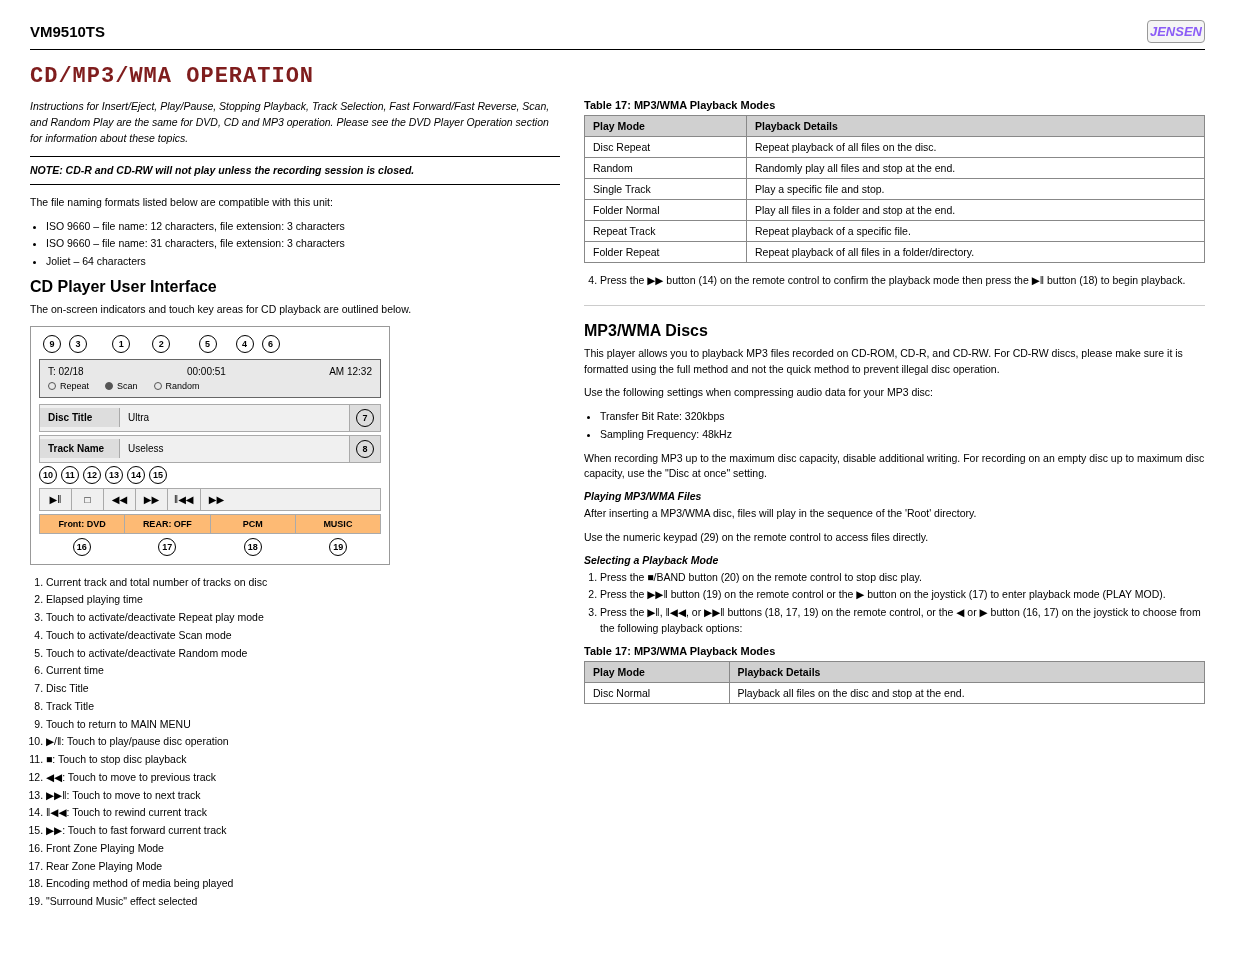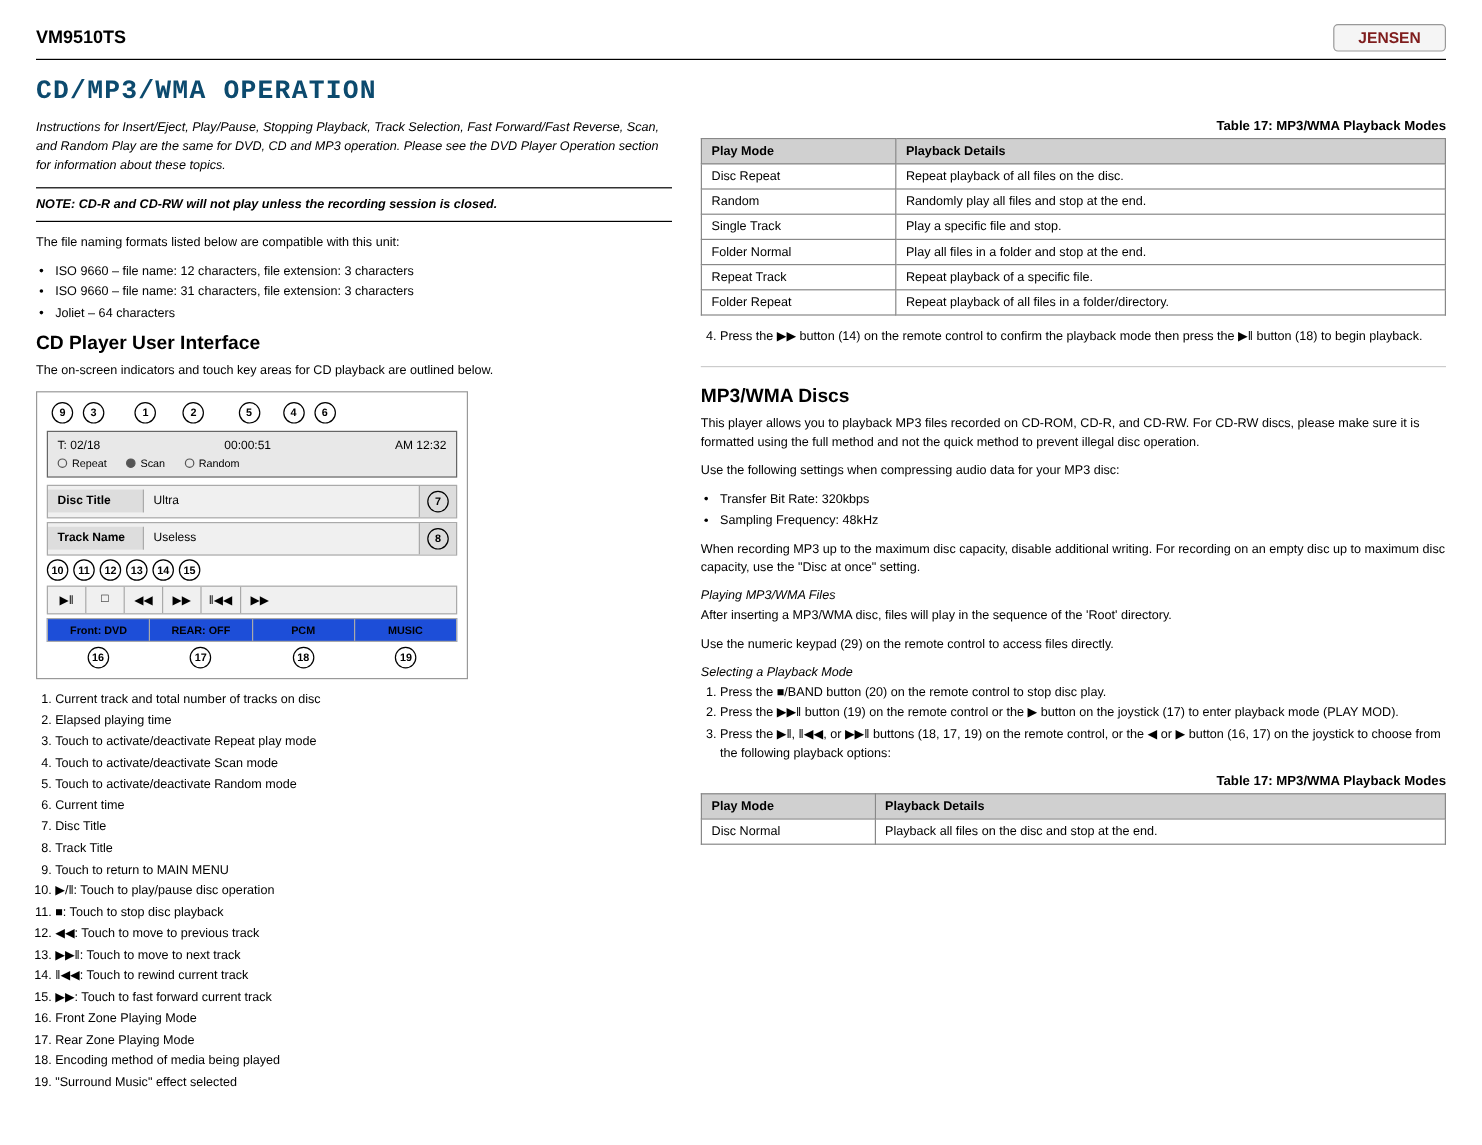--- a/index.html
+++ b/index.html
@@ -23,33 +23,34 @@
       margin-bottom: 14px;
     }
     .page-header .model-name {
       font-size: 15px;
       font-weight: bold;
       font-family: Arial, sans-serif;
     }
     .jensen-logo {
       border: 1.5px solid #999;
       border-radius: 4px;
-      padding: 3px 20px;
+      padding: 3px 2px;
       font-size: 13px;
       font-weight: bold;
-      color: #7f1d1d;
+      font-style: italic;
+      color: #8b5cf6;
       background: #f5f5f5;
     }
 
     
     .section-title {
       font-size: 22px;
       font-weight: bold;
       font-family: 'Courier New', monospace;
-      color: #0c4a6e;
+      color: #7f1d1d;
       margin-bottom: 10px;
       letter-spacing: 1px;
     }
 
     
     .main-layout {
       display: flex;
       gap: 24px;
     }
     .left-col {
@@ -97,21 +98,21 @@
 
     
     .subheading {
       font-size: 16px;
       font-weight: bold;
       margin-bottom: 6px;
       margin-top: 8px;
     }
     .subheading-italic {
       font-size: 10.5px;
-      font-weight: normal;
+      font-weight: bold;
       font-style: italic;
       margin-bottom: 4px;
       margin-top: 6px;
     }
 
     
     .diagram-container {
       border: 1px solid #999;
       padding: 8px;
       margin-bottom: 10px;
@@ -226,21 +227,21 @@
       border-right: 1px solid #aaa;
       padding: 5px 6px;
       font-size: 10px;
       min-width: 32px;
     }
     .ctrl-btn:last-child { border-right: none; }
     .status-row {
       display: flex;
       border: 1px solid #aaa;
       margin-bottom: 4px;
-      background: #1d4ed8;
+      background: #fdba74;
     }
     .status-cell {
       font-size: 9px;
       padding: 4px 8px;
       border-right: 1px solid #aaa;
       flex: 1;
       text-align: center;
       font-weight: bold;
     }
     .status-cell:last-child { border-right: none; }
@@ -260,21 +261,21 @@
     .numbered-list li {
       font-size: 10.5px;
       line-height: 1.5;
       margin-bottom: 2px;
     }
 
     
     .table-title {
       font-size: 11px;
       font-weight: bold;
-      text-align: right;
+      text-align: left;
       margin-bottom: 4px;
     }
     .playback-table {
       width: 100%;
       border-collapse: collapse;
       margin-bottom: 10px;
       font-size: 10.5px;
     }
     .playback-table th {
       background: #d0d0d0;

